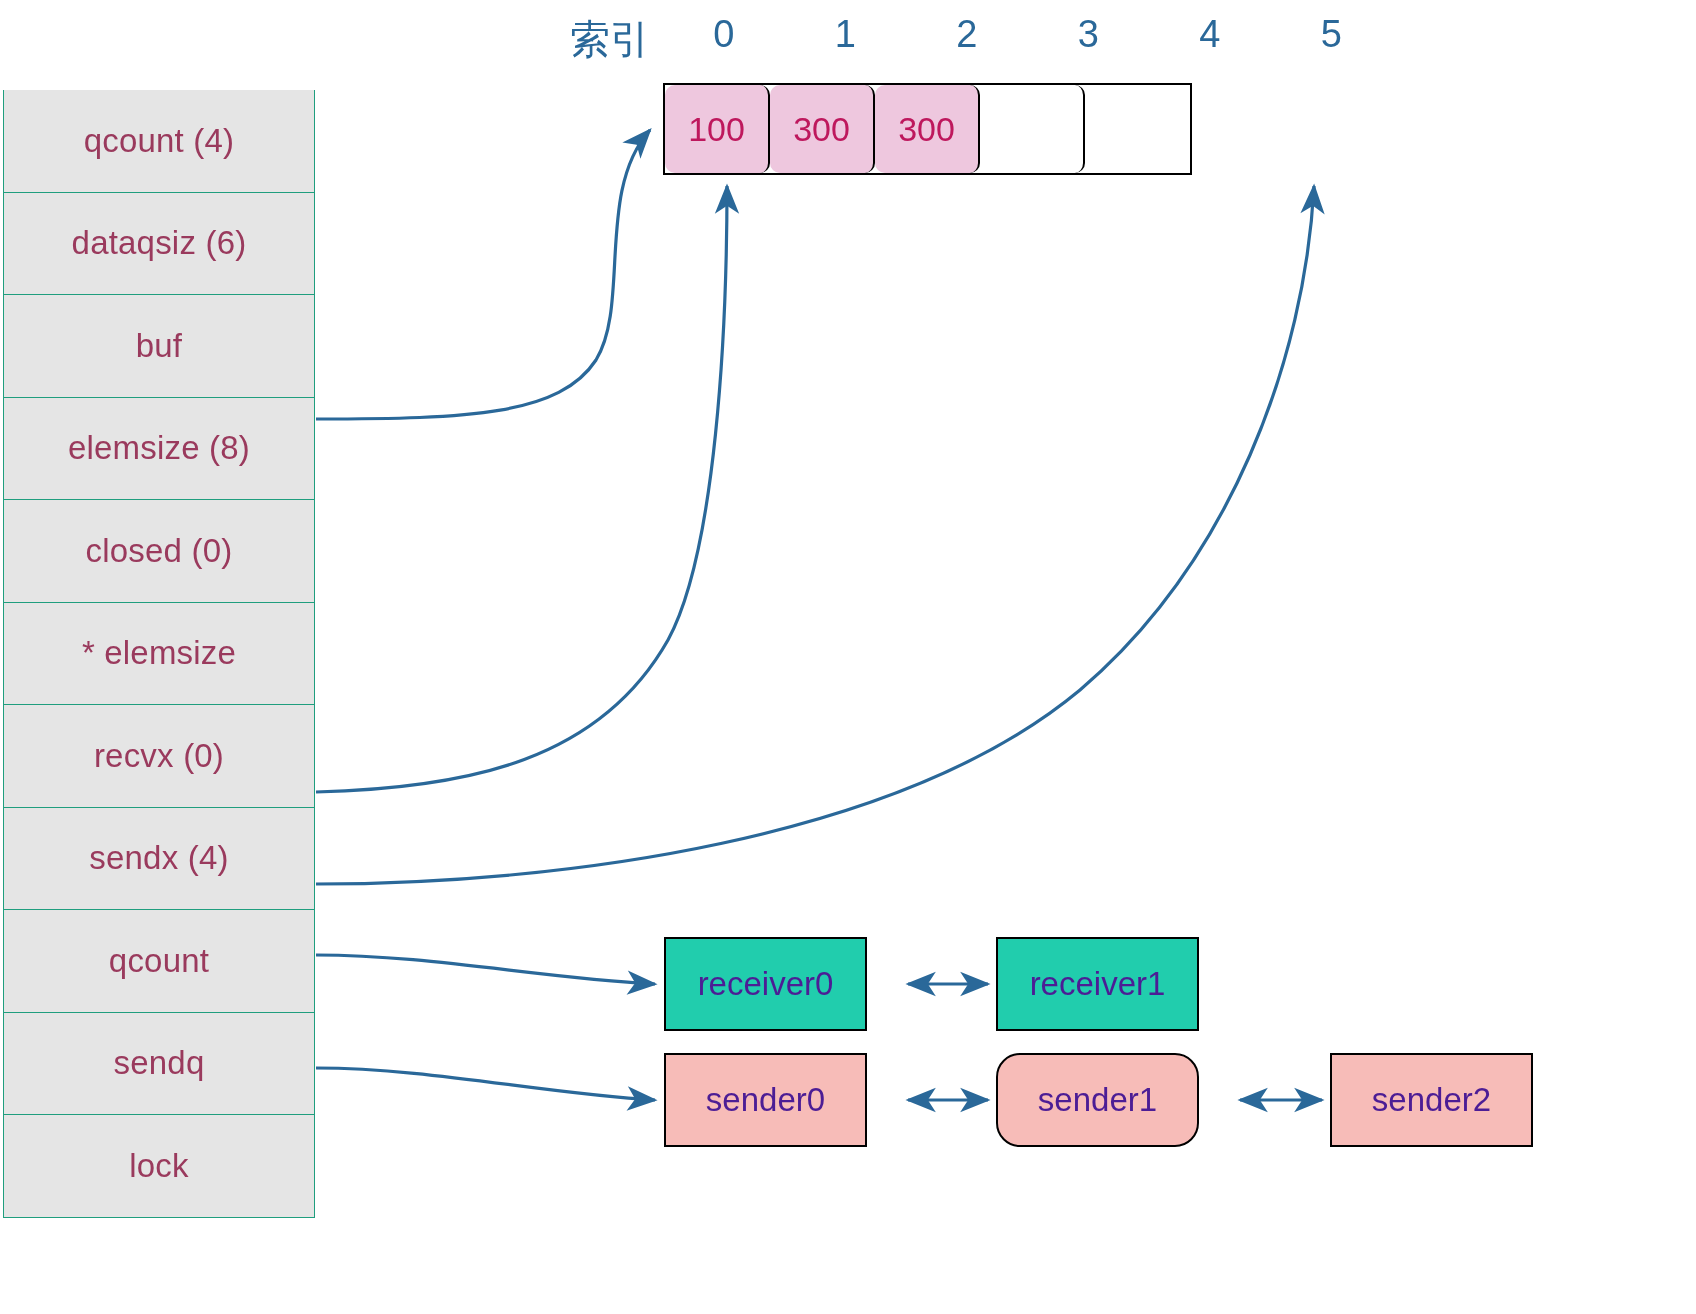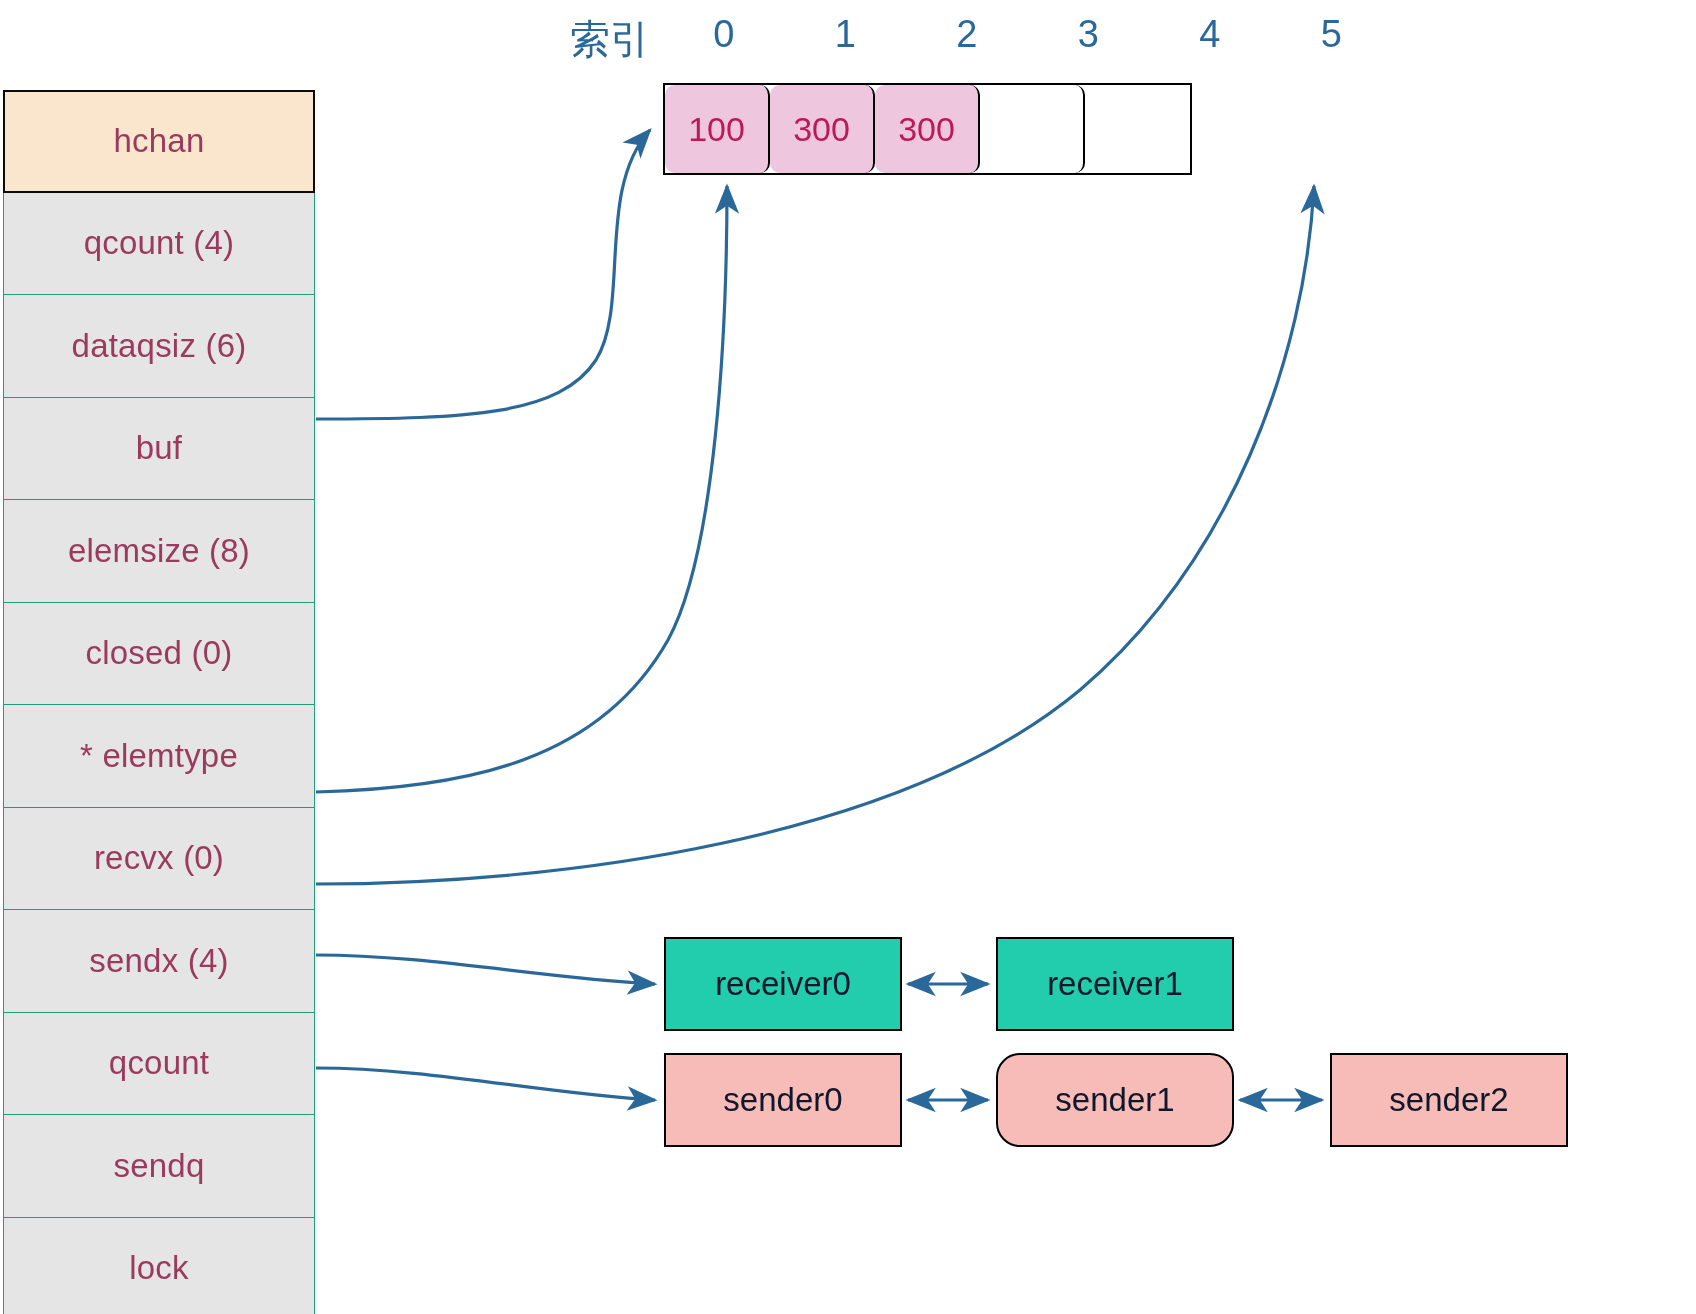--- a/index.html
+++ b/index.html
@@ -58,45 +58,44 @@
     font-size:34px;color:#be185d;
     background:#ffffff;
     border-radius:10px;
   }
   .cell.filled{background:#eec7de;}
   .cell:last-child{border-right:none;}
 
   
   .node{
     position:absolute;box-sizing:border-box;
-    width:238px;height:94px;
+    width:203px;height:94px;
     border:2.5px solid #000000;
     display:flex;align-items:center;justify-content:center;
-    font-size:33px;color:#0f172a;
+    font-size:33px;color:#4c1d95;
   }
   .node.recv{background:#21cdad;}
   .node.send{background:#f7bcb8;}
 
   svg#links{position:absolute;left:0;top:0;width:1696px;height:1314px;pointer-events:none;}
   .lk{fill:none;stroke:#2a6899;stroke-width:3.2;}
   .lkhead{fill:#2a6899;}
 </style>
 </head>
 <body>
 
 <div id="stage">
 
   <div id="hchan-table">
-    <div class="hrow head">hchan</div>
     <div class="hrow">qcount (4)</div>
     <div class="hrow">dataqsiz (6)</div>
     <div class="hrow">buf</div>
     <div class="hrow">elemsize (8)</div>
     <div class="hrow">closed (0)</div>
-    <div class="hrow">* elemtype</div>
+    <div class="hrow">* elemsize</div>
     <div class="hrow">recvx (0)</div>
     <div class="hrow">sendx (4)</div>
     <div class="hrow">qcount</div>
     <div class="hrow">sendq</div>
     <div class="hrow">lock</div>
   </div>
 
   <div id="idx-cn">索引</div>
 
   <div class="idx-label" style="left:663px;width:121.5px;">0</div>

